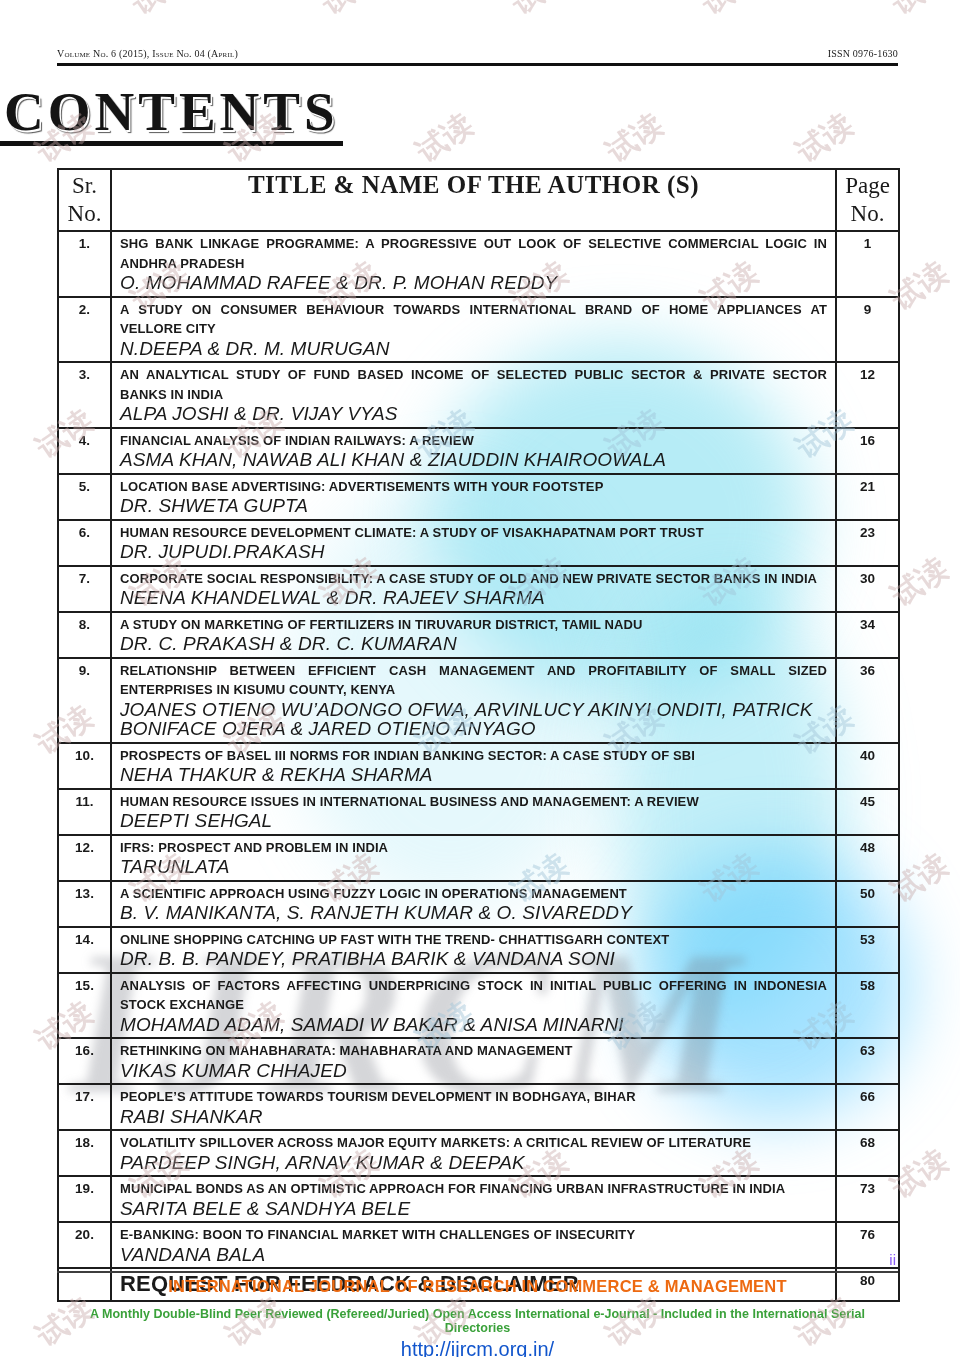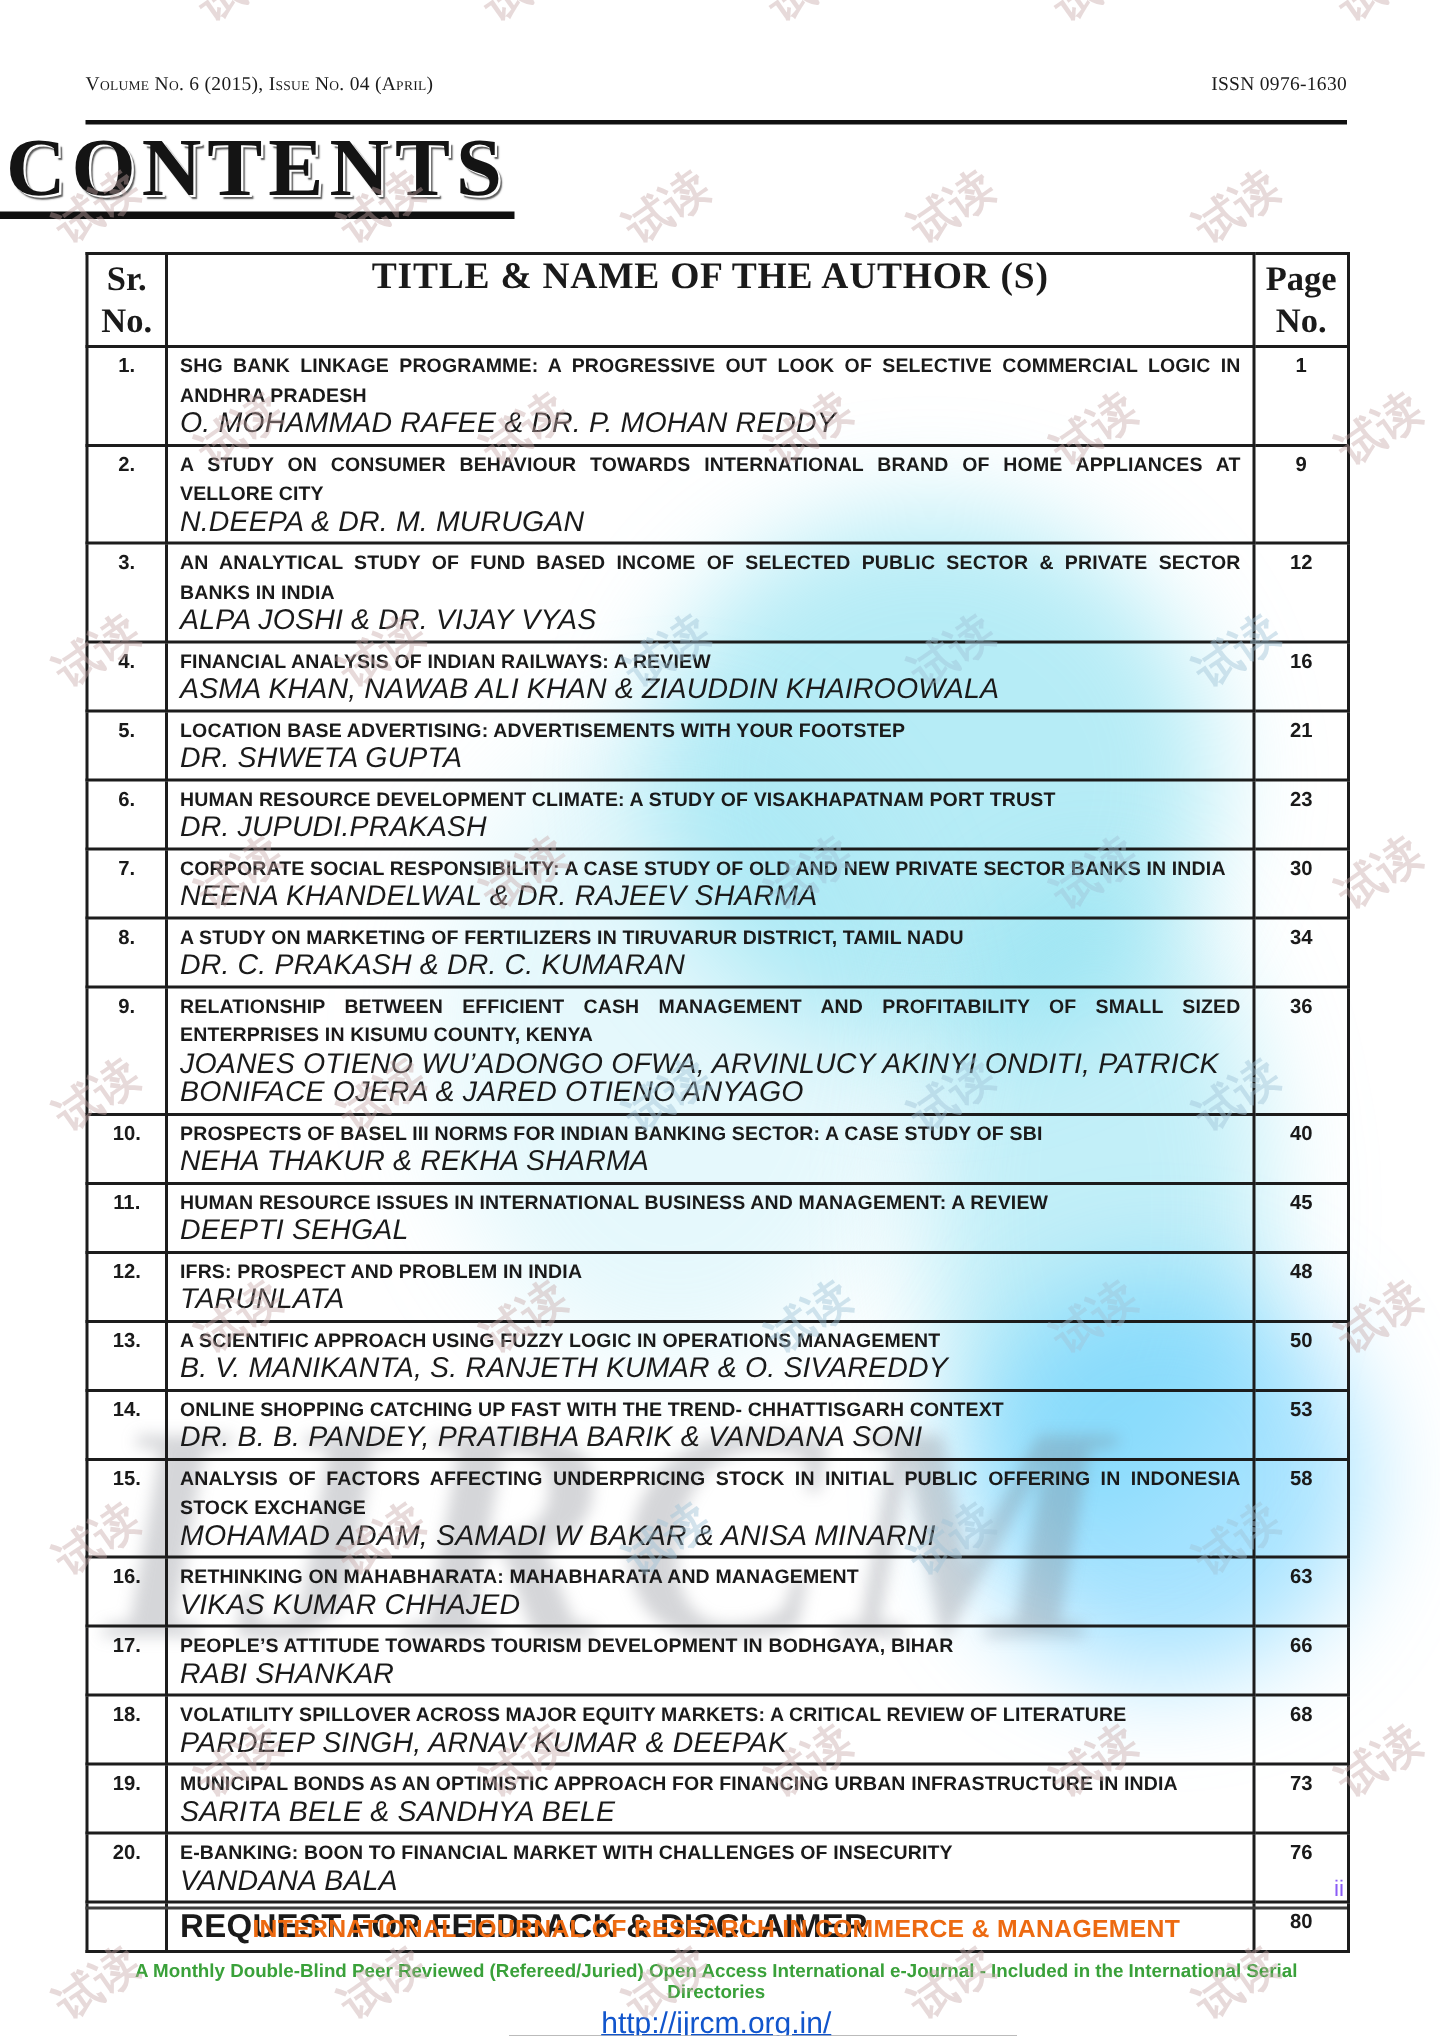--- a/index.html
+++ b/index.html
@@ -22,43 +22,43 @@
   }
   .wm-layer{position:absolute; inset:0; pointer-events:none; z-index:6; overflow:hidden;}
   .wm{
     position:absolute; font-size:30px; font-weight:bold;
     color:rgba(198,168,168,.42); transform:rotate(-35deg); white-space:nowrap;
   }
   .wm.blue{color:rgba(160,195,215,.45);}
   
   .top-header{
     position:absolute; left:57px; top:48px; width:841px;
-    border-bottom:3px solid #101010; padding-bottom:16px;
+    border-bottom:3px solid #101010; padding-bottom:4px;
     display:flex; justify-content:space-between; align-items:flex-end;
-    font-family:"Liberation Serif", serif; font-size:13px;gap:20px;
+    font-family:"Liberation Serif", serif; font-size:10px;gap:20px;
   }
   .vol{font-variant:small-caps; letter-spacing:.2px;}
   .issn{letter-spacing:.2px;}
   .contents-wrap{position:absolute; left:0; top:84px; width:960px; text-align:left;}
   .contents-title{
     display:inline-block;
     font-family:"Liberation Serif", serif; font-weight:bold; font-size:55px;
     letter-spacing:4px; color:#141414;
     text-shadow:1.5px 1.5px 0 #ffffff, 2.5px 2.5px 1px #5a5a5a;
     border-bottom:5px solid #101010; padding:0 4px 2px 4px; line-height:1.0;
   }
   
   table.toc{
     position:absolute; left:57px; top:168px; width:841px;
     border-collapse:collapse; table-layout:fixed;
   }
   table.toc td, table.toc th{border:2px solid #1c1c1c; vertical-align:top;}
   th.h-sr, th.h-page{
     font-family:"Liberation Serif", serif; font-size:23px; line-height:28px;
-    font-weight:bold; text-align:center; padding:2px 0;margin-left:10px;
+    font-weight:normal; text-align:center; padding:2px 0;margin-left:10px;
   }
   th.h-title{
     font-family:"Liberation Serif", serif; font-size:25px; letter-spacing:.5px;
     font-weight:bold; text-align:center; vertical-align:middle;
   }
   td.sr{ text-align:center; font-weight:bold; font-size:13.5px; padding-top:4px;}
   td.pg{ text-align:center; font-weight:bold; font-size:13.5px; padding-top:4px;}
   td.tc{ padding:2px 8px 3px 8px;}
   .row-title{font-weight:bold; font-size:13px; line-height:19.5px; text-align:justify; letter-spacing:.1px;}
   .row-authors{font-style:italic; font-size:19px; line-height:19.5px; letter-spacing:.1px;}

